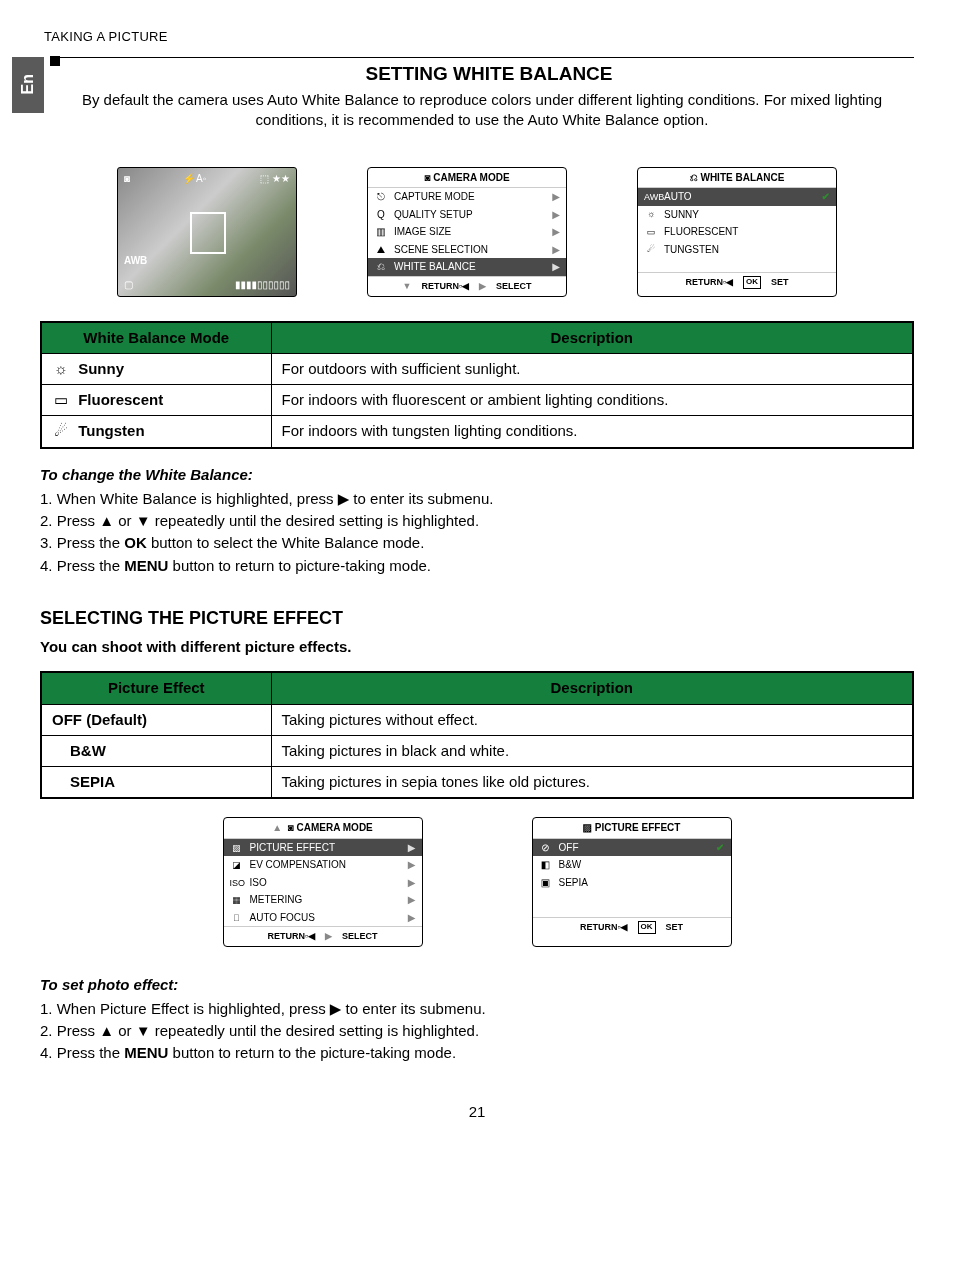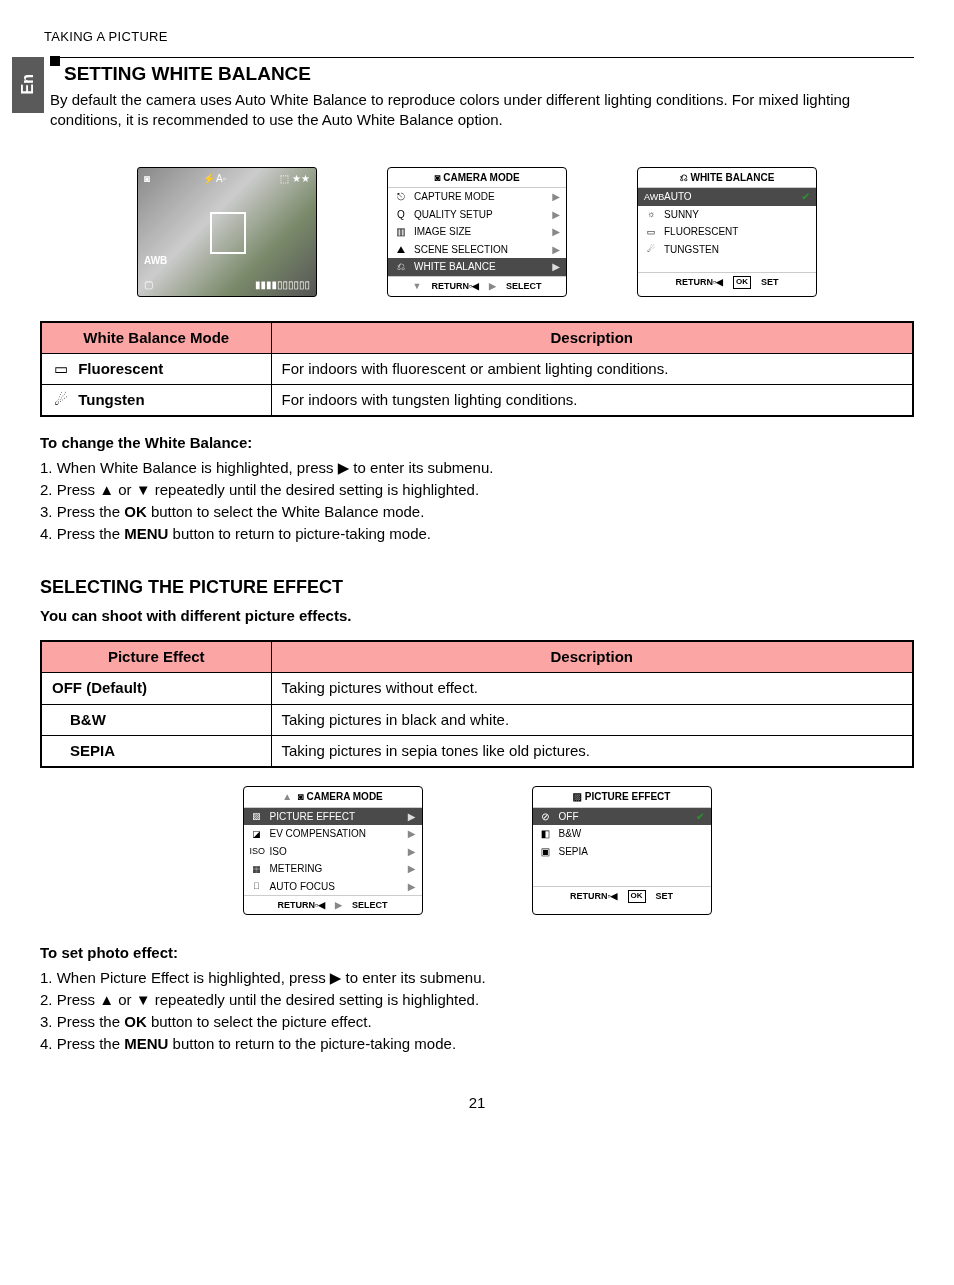--- a/index.html
+++ b/index.html
@@ -32,21 +32,21 @@
     font-weight: bold;
     font-size: 16px;
     display: flex;
     align-items: center;
     justify-content: center;
     transform: translateX(-28px);
     writing-mode: vertical-rl;
     text-orientation: mixed;
   }
   .en-tab span { transform: rotate(180deg); }
-  .title-block { flex: 1; margin-left: -22px; }
+  .title-block { flex: 1; margin-left: -22px; text-align: center; }
   .section-title {
     font-weight: bold;
     font-size: 19px;
     border-top: 1.5px solid #000;
     padding-top: 3px;
     margin-bottom: 4px;
     position: relative;
   }
   .section-title::before {
     content: "";
@@ -59,21 +59,21 @@
   .intro { margin-bottom: 18px; }
 
   
   .screens {
     display: flex;
     gap: 70px;
     justify-content: center;
     margin: 18px 0 24px 0;
   }
   .screen {
-    width: 180px;
+    width: 200px;
     border: 1.5px solid #000;
     border-radius: 4px;
     background: #fff;
     font-size: 10px;
   }
   .screen-photo {
     width: 180px; height: 130px;
     background: linear-gradient(135deg,#888,#ccc 40%,#7a8a6a 70%,#555);
     border:1.5px solid #000;
     border-radius:3px;
@@ -146,27 +146,27 @@
   table.data th, table.data td {
     border: 1px solid #000;
     padding: 5px 10px;
     text-align: left;
     vertical-align: top;
     font-size: 15px;
   }
   table.data th {
     font-weight: bold;
     text-align: center;
-    background: #fca5a5;
+    background: #15803d;
   }
   table.data td.mode-cell { font-weight: bold; width: 230px; }
   .mode-icon { display:inline-block; width:18px; text-align:center; margin-right:4px; font-weight:normal;}
   .a-box { border:1.2px solid #000; padding:0 3px; font-size:12px; display:inline-block; line-height:1.1;}
 
-  .sub-head { font-weight: bold; margin-top: 6px; margin-bottom: 4px; }
+  .sub-head { font-weight: bold; font-style: italic; margin-top: 6px; margin-bottom: 4px; }
   ol.steps { list-style: none; padding-left: 0; margin-bottom: 30px;}
   ol.steps li { margin: 2px 0; }
 
   .section2-title {
     font-weight: bold;
     font-size: 18px;
     margin-top: 28px;
     margin-bottom: 7px;
   }
   .intro2 { margin-bottom: 14px; font-weight: bold; }
@@ -278,20 +278,24 @@
 
 <table class="data">
   <thead>
       <tr>
     <th>White Balance Mode</th>
     <th>Description</th>
   </tr>
     </thead>
   <tbody id="wb-table-body">
       <tr>
+        <td class="mode-cell"><span class="mode-icon">☼</span> <span>Sunny</span></td>
+        <td>For outdoors with sufficient sunlight.</td>
+      </tr>
+      <tr>
         <td class="mode-cell"><span class="mode-icon">▭</span> <span>Fluorescent</span></td>
         <td>For indoors with fluorescent or ambient lighting conditions.</td>
       </tr>
       <tr>
         <td class="mode-cell"><span class="mode-icon">☄</span> <span>Tungsten</span></td>
         <td>For indoors with tungsten lighting conditions.</td>
       </tr>
     </tbody>
 </table>
 
@@ -389,17 +393,16 @@
       <span class="ok-box">OK</span>
       <span>SET</span>
     </div>
   </div>
 </div>
 
 <div class="sub-head">To set photo effect:</div>
 <ol class="steps" id="pe-steps-list">
     <li>1.  When Picture Effect is highlighted, press  ▶  to enter its submenu.</li>
     <li>2.  Press ▲  or  ▼  repeatedly until the desired setting is highlighted.</li>
-    <li>3.  Press the <b>OK</b> button to select the picture effect.</li>
     <li>4.  Press the <b>MENU</b> button to return to the picture-taking mode.</li>
   </ol>
 
 <div class="pagenum">21</div>
 
 </body></html>

